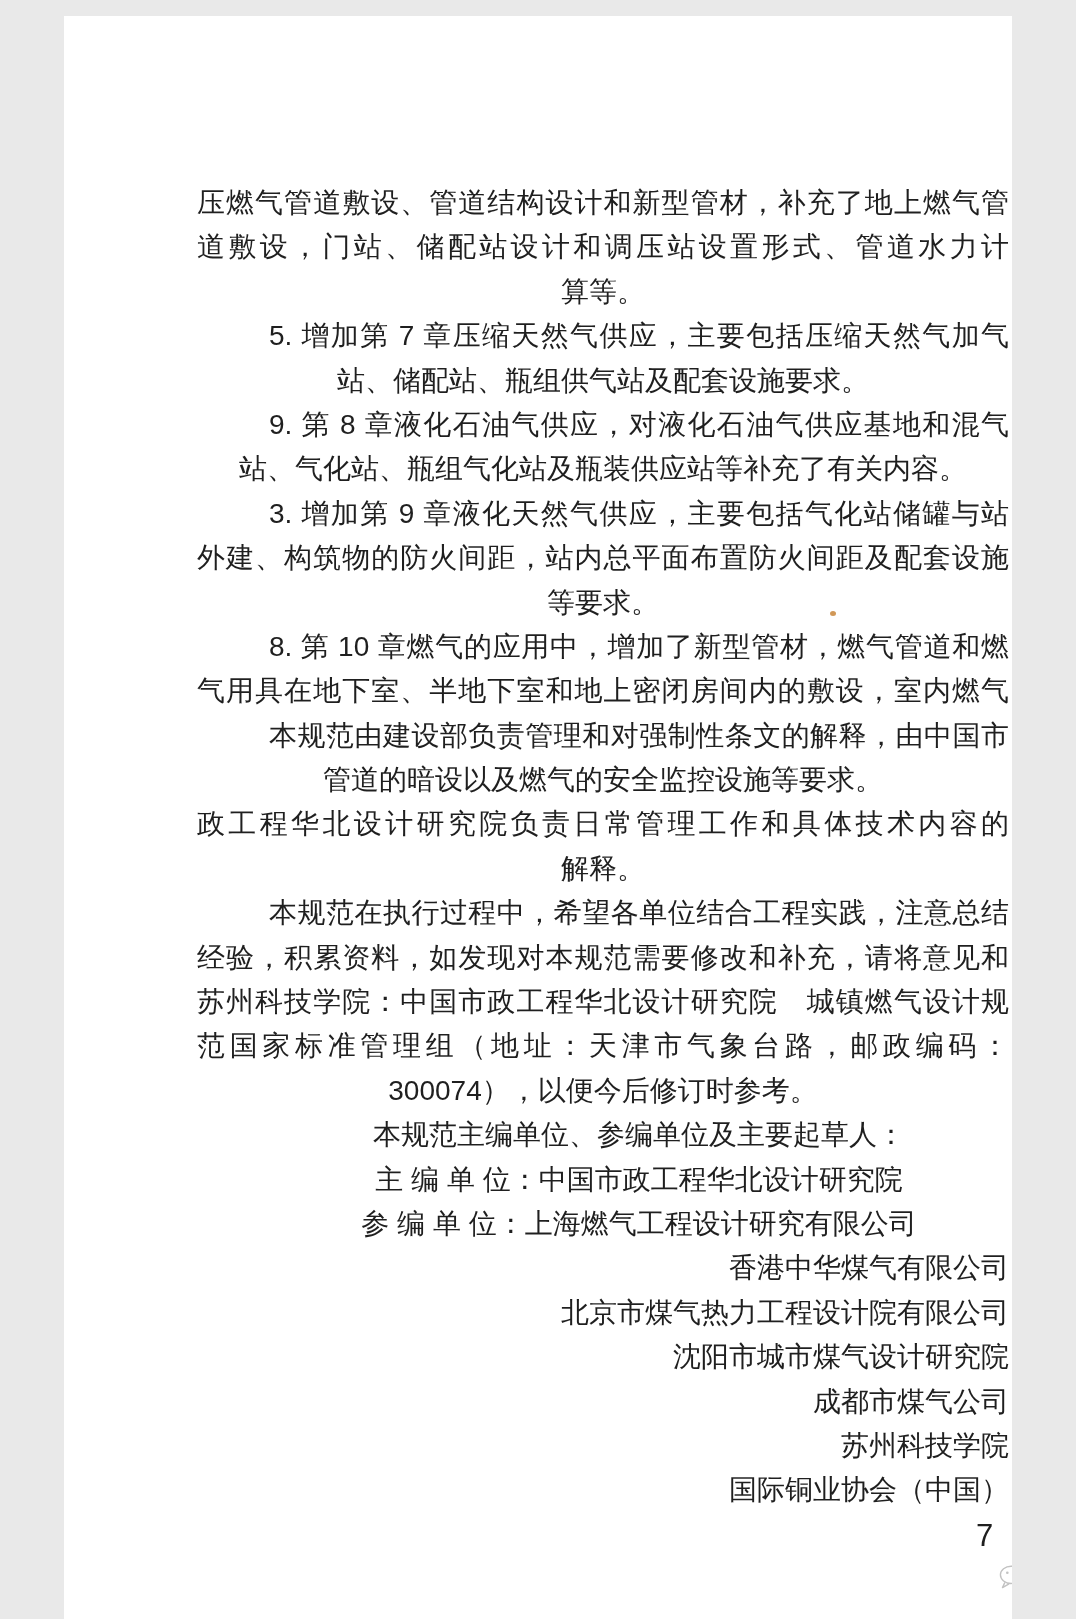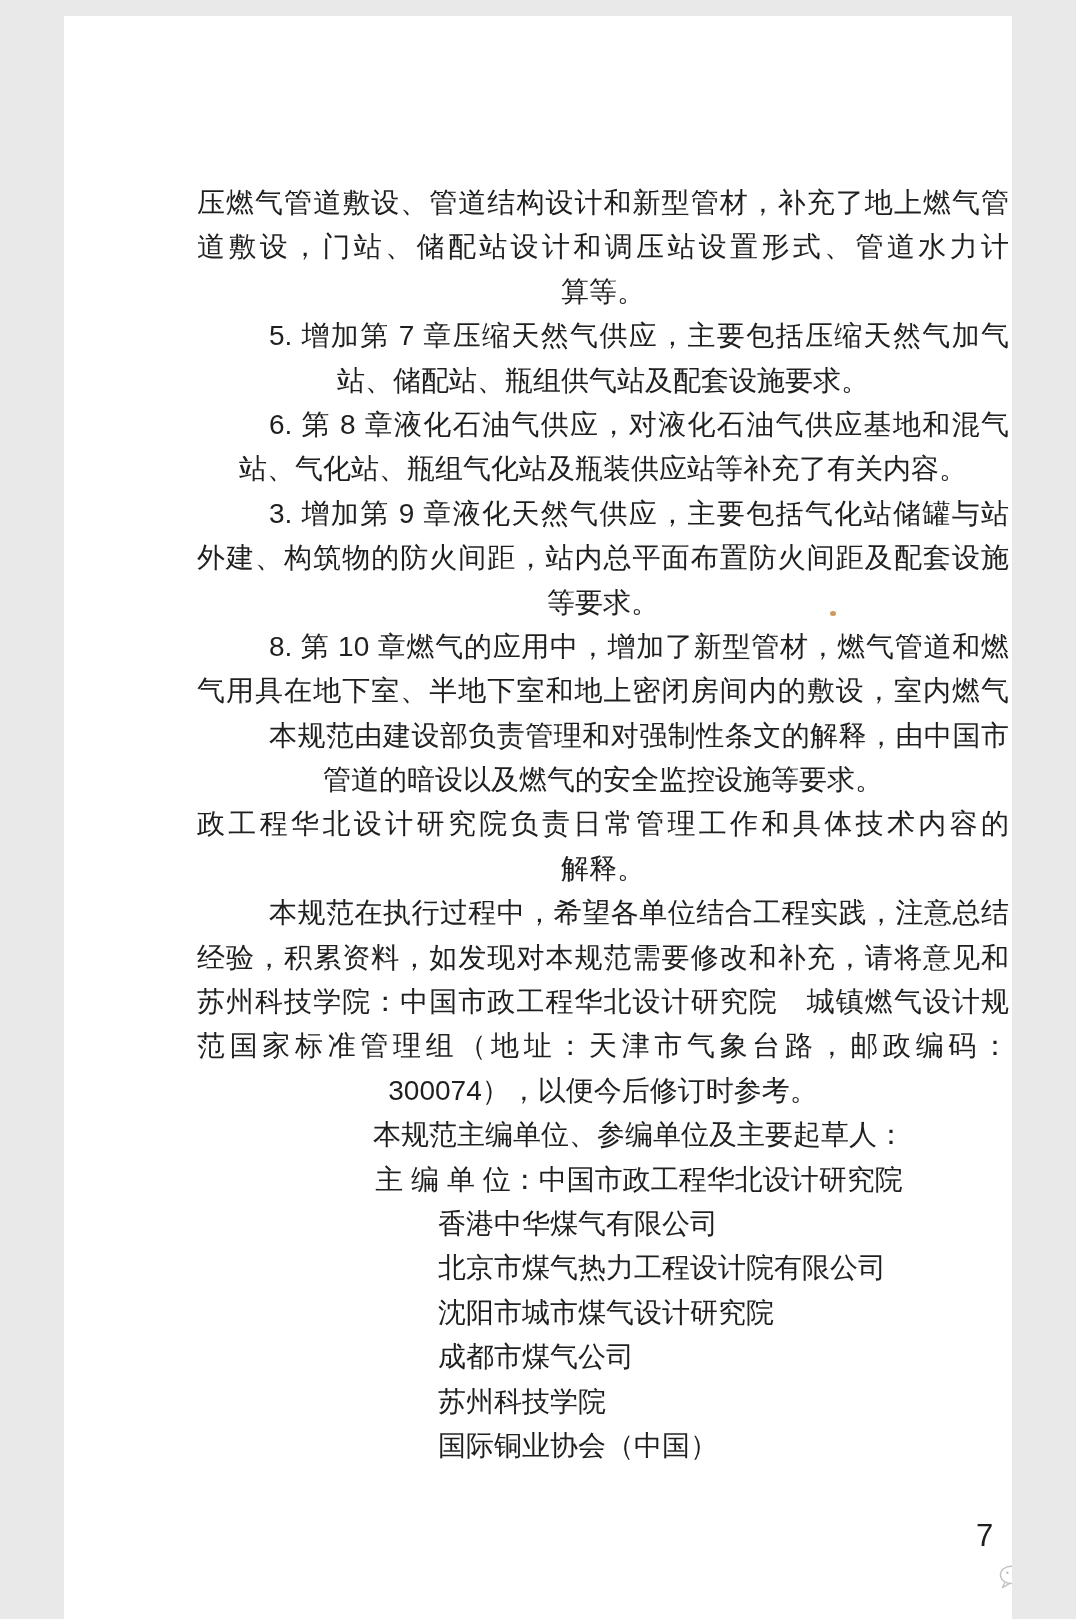--- a/index.html
+++ b/index.html
@@ -38,21 +38,21 @@
     text-align:justify;
     text-align-last:justify;
   }
   .line--indent{
     padding-left:72px;
     text-align:justify;
     text-align-last:justify;
   }
   .line--flush-end{ text-align:center; }
   .line--indent-end{ padding-left:72px; text-align:center; }
-  .line--company{ padding-left:241px; text-align:left; }
+  .line--company{ padding-left:241px; text-align:right; }
   .page-number{
     position:absolute;
     left:912px;
     top:1502px;
     font-size:31px;
     line-height:36px;
     color:var(--ink);
   }
   .watermark{
     position:absolute;
@@ -86,38 +86,39 @@
 
 <div class="page">
 
   <main class="text-block">
 
   <div class="line line--flush">压燃气管道敷设、管道结构设计和新型管材，补充了地上燃气管</div>
       <div class="line line--flush">道敷设，门站、储配站设计和调压站设置形式、管道水力计</div>
       <div class="line line--flush-end">算等。</div>
       <div class="line line--indent">5. 增加第 7 章压缩天然气供应，主要包括压缩天然气加气</div>
       <div class="line line--flush-end">站、储配站、瓶组供气站及配套设施要求。</div>
-      <div class="line line--indent">6. 第 8 章液化石油气供应，对液化石油气供应基地和混气</div>
+      <div class="line line--indent">9. 第 8 章液化石油气供应，对液化石油气供应基地和混气</div>
       <div class="line line--flush-end">站、气化站、瓶组气化站及瓶装供应站等补充了有关内容。</div>
       <div class="line line--indent">3. 增加第 9 章液化天然气供应，主要包括气化站储罐与站</div>
       <div class="line line--flush">外建、构筑物的防火间距，站内总平面布置防火间距及配套设施</div>
       <div class="line line--flush-end">等要求。</div>
       <div class="line line--indent">8. 第 10 章燃气的应用中，增加了新型管材，燃气管道和燃</div>
       <div class="line line--flush">气用具在地下室、半地下室和地上密闭房间内的敷设，室内燃气</div>
       <div class="line line--indent">本规范由建设部负责管理和对强制性条文的解释，由中国市</div>
       <div class="line line--flush-end">管道的暗设以及燃气的安全监控设施等要求。</div>
       <div class="line line--flush">政工程华北设计研究院负责日常管理工作和具体技术内容的</div>
       <div class="line line--flush-end">解释。</div>
       <div class="line line--indent">本规范在执行过程中，希望各单位结合工程实践，注意总结</div>
       <div class="line line--flush">经验，积累资料，如发现对本规范需要修改和补充，请将意见和</div>
       <div class="line line--flush">苏州科技学院：中国市政工程华北设计研究院　城镇燃气设计规</div>
       <div class="line line--flush">范国家标准管理组（地址：天津市气象台路，邮政编码：</div>
       <div class="line line--flush-end">300074），以便今后修订时参考。</div>
       <div class="line line--indent-end">本规范主编单位、参编单位及主要起草人：</div>
       <div class="line line--indent-end">主 编 单 位：中国市政工程华北设计研究院</div>
+      <div class="line line--indent-end">参 编 单 位：上海燃气工程设计研究有限公司</div>
       <div class="line line--company">香港中华煤气有限公司</div>
       <div class="line line--company">北京市煤气热力工程设计院有限公司</div>
       <div class="line line--company">沈阳市城市煤气设计研究院</div>
       <div class="line line--company">成都市煤气公司</div>
       <div class="line line--company">苏州科技学院</div>
       <div class="line line--company">国际铜业协会（中国）</div>
     </main>
 
   <div class="page-number">7</div>
 

